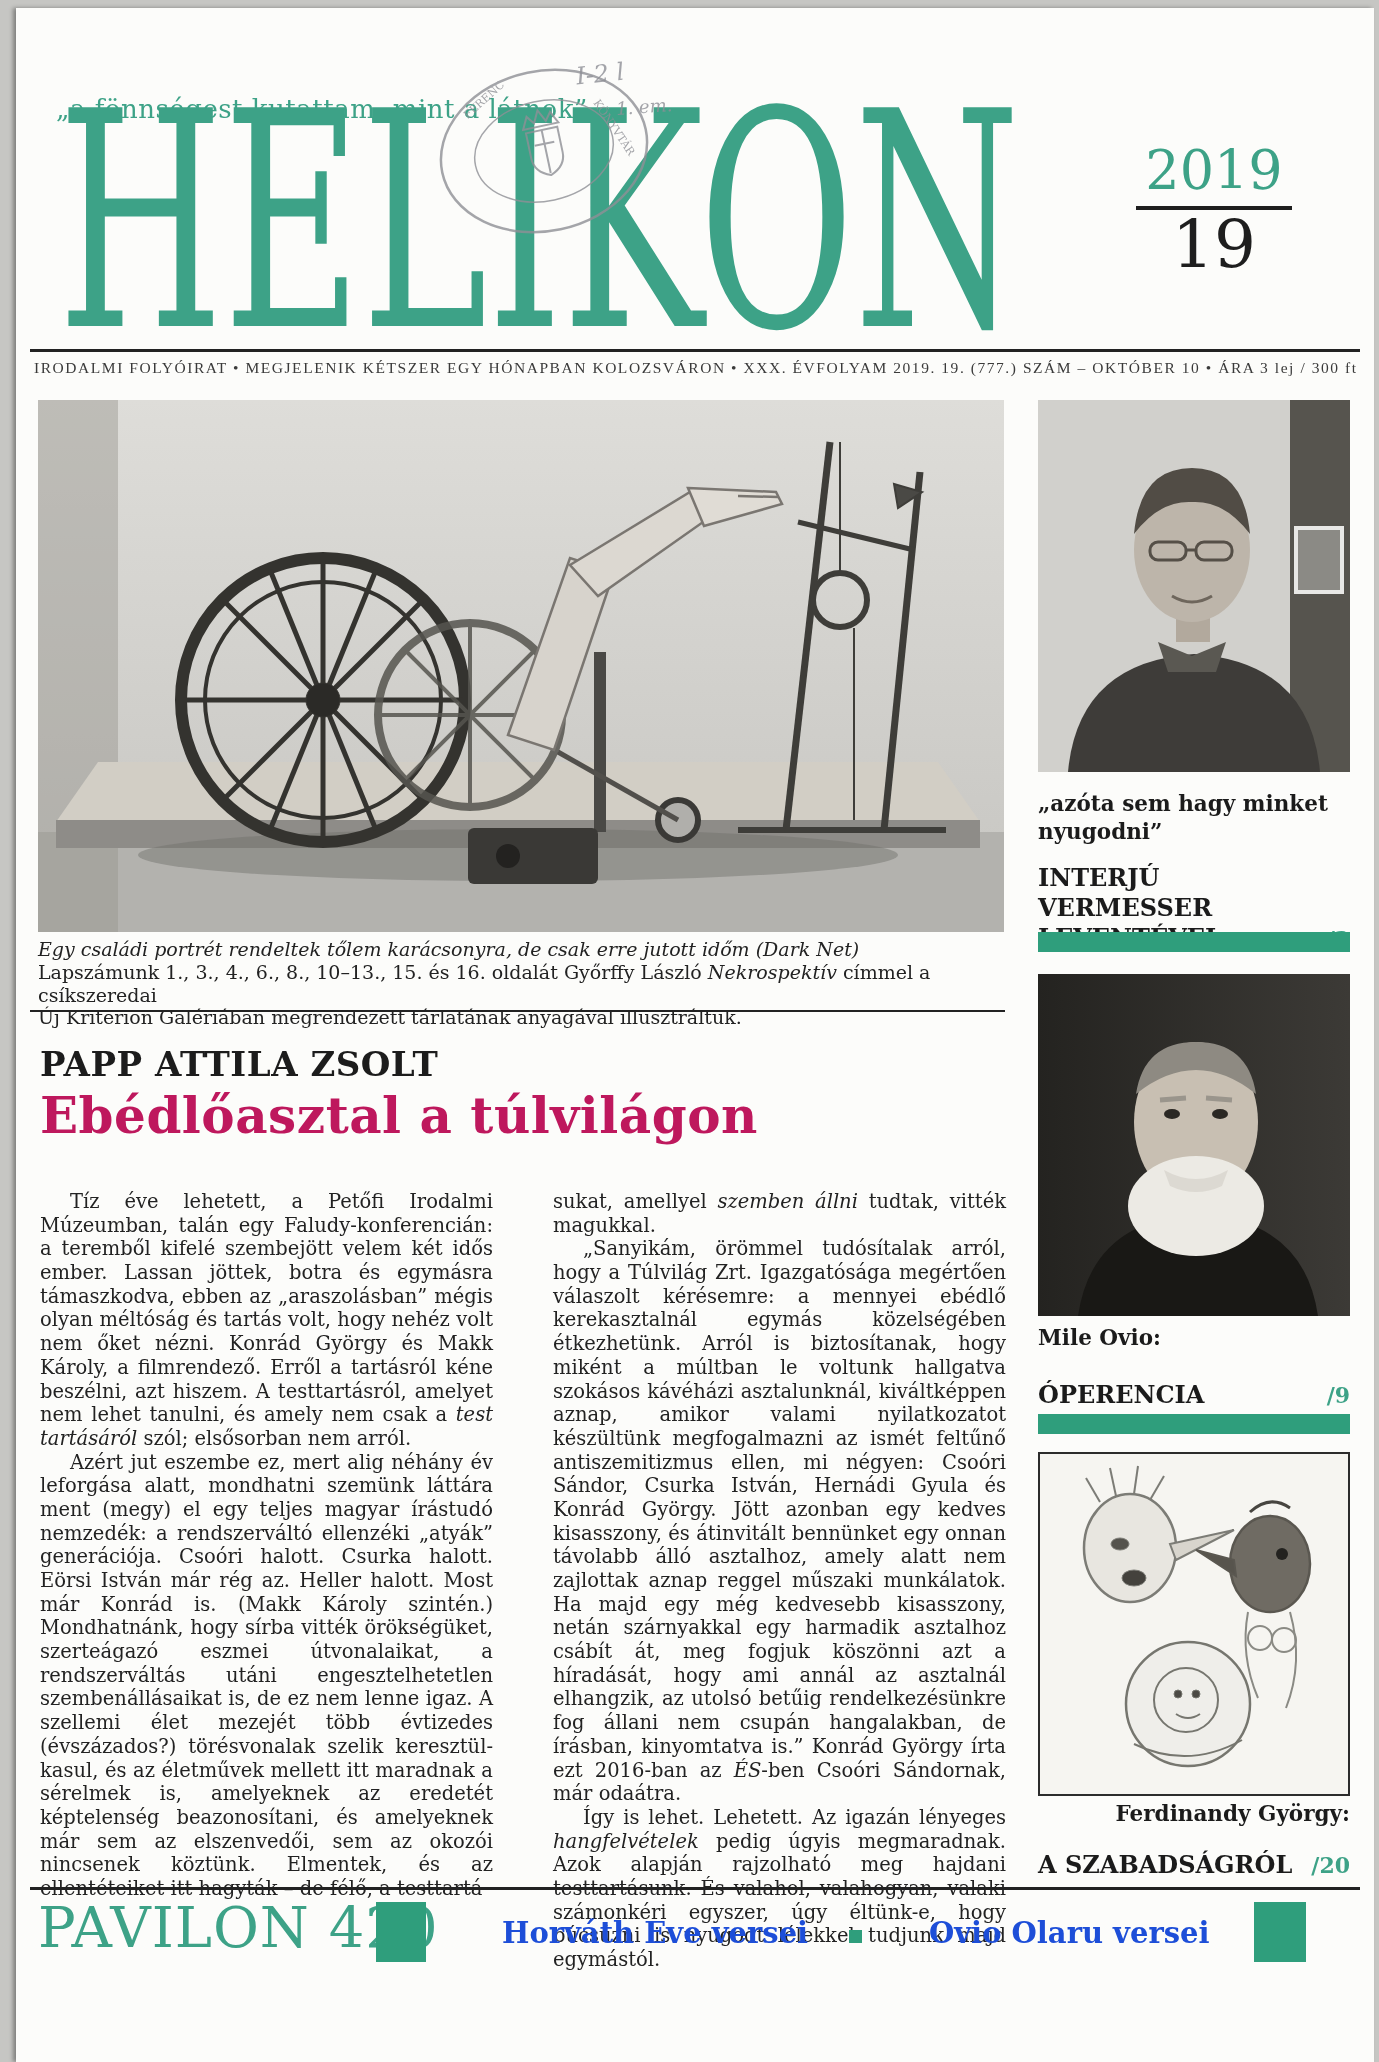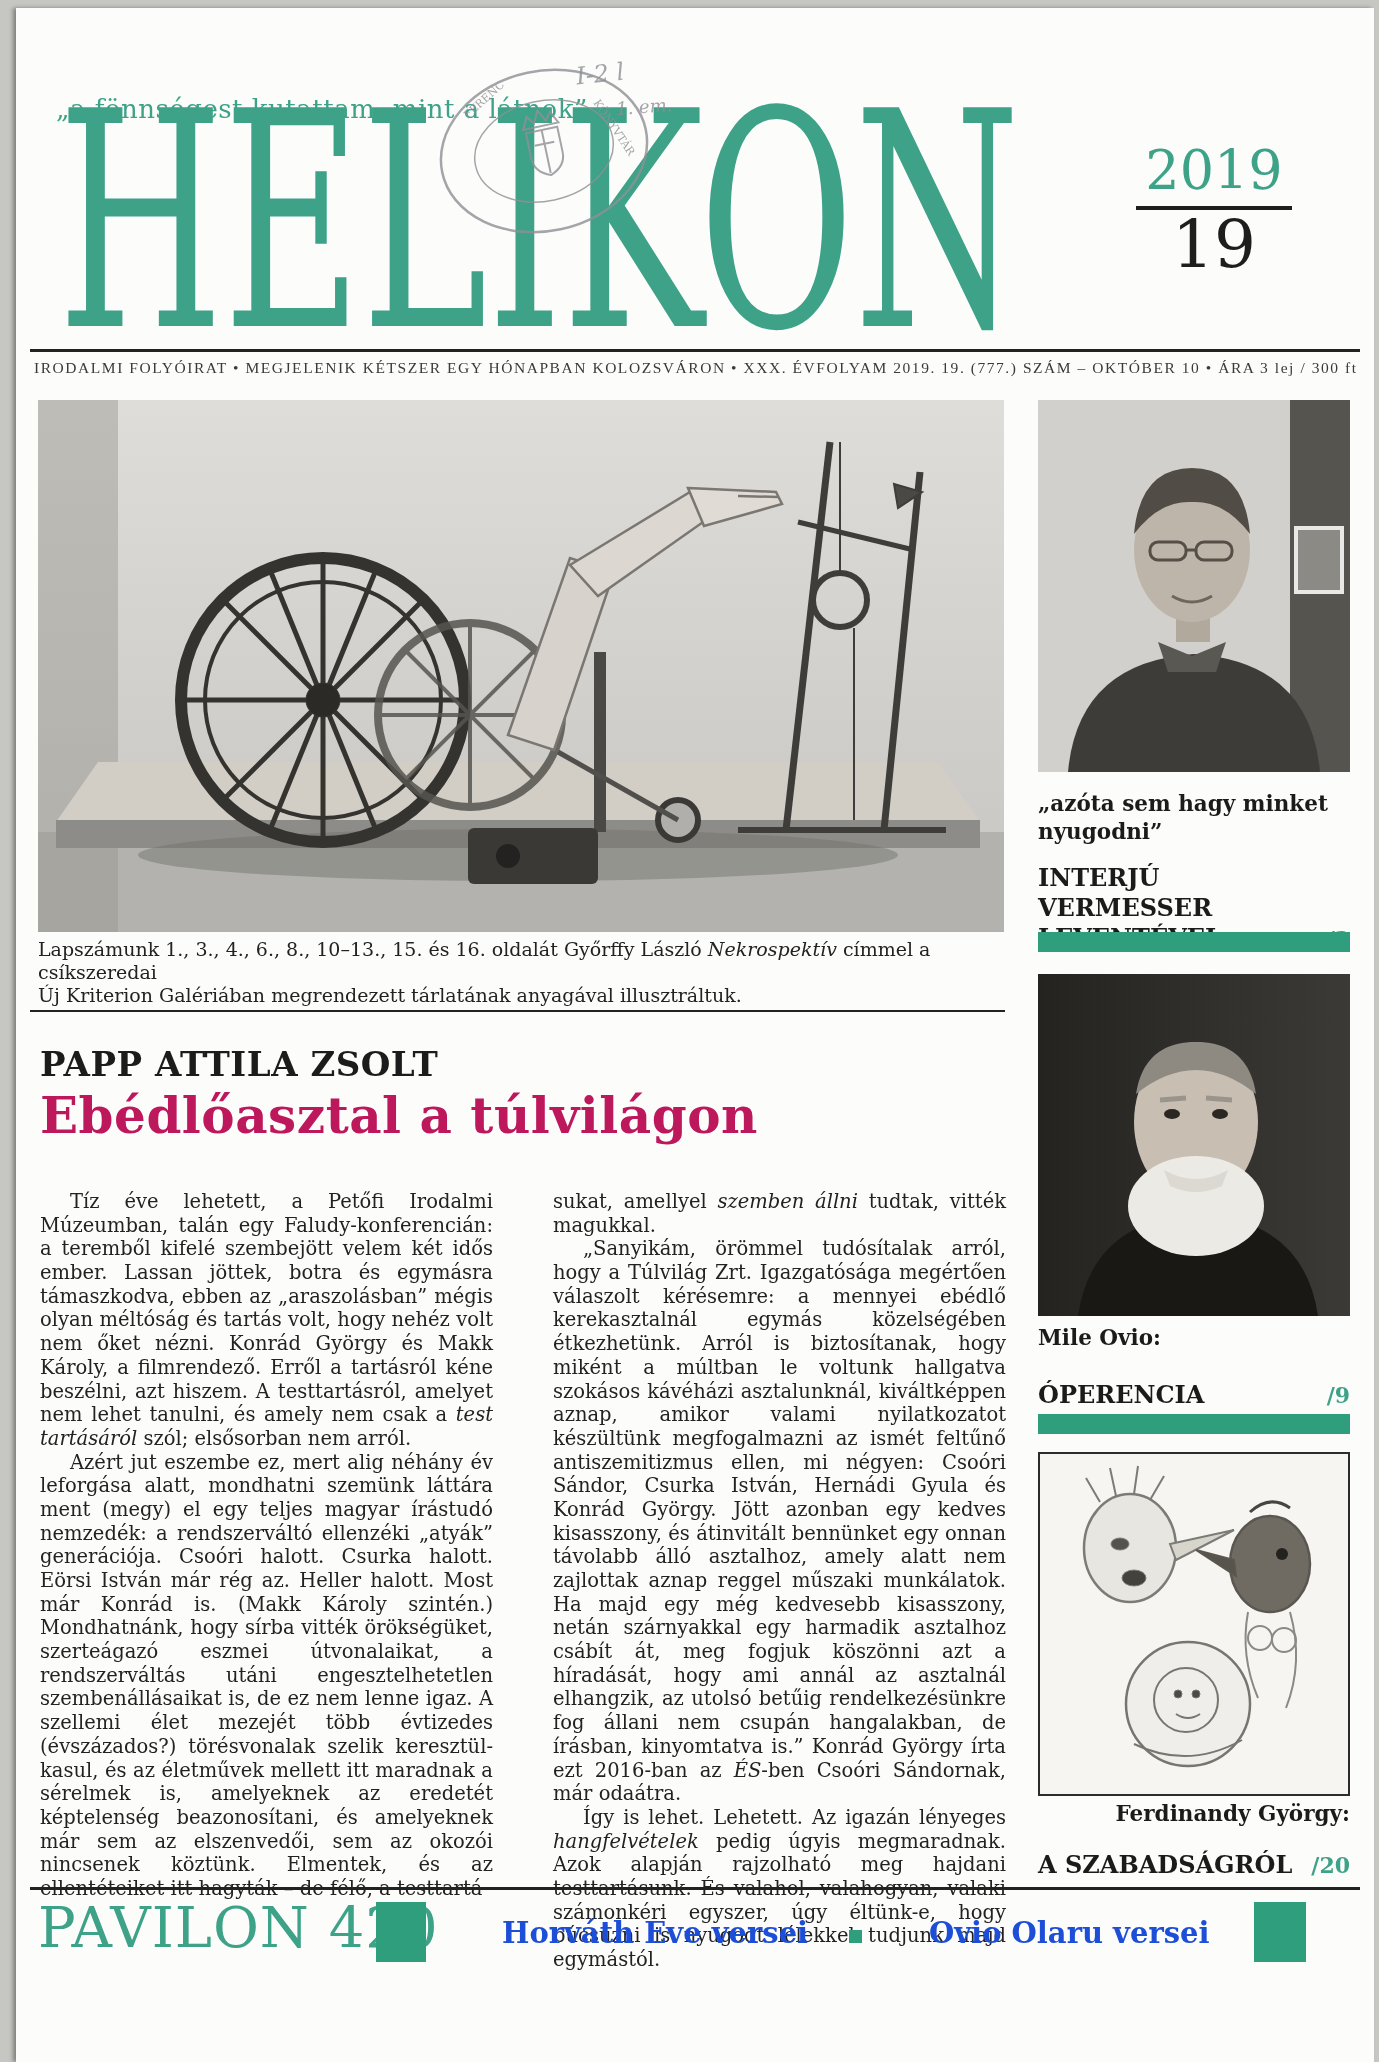--- a/index.html
+++ b/index.html
@@ -256,20 +256,21 @@
 
   <div class="abs side teaser3">
     <div class="kicker">Ferdinandy György:</div>
     <div class="t-row">
       <span>A SZABADSÁGRÓL</span>
       <span class="pg">/20</span>
     </div>
   </div>
 
   <div class="abs caption">
+    <div class="cap-it">Egy családi portrét rendeltek tőlem karácsonyra, de csak erre jutott időm (Dark Net)</div>
     <div>Lapszámunk 1., 3., 4., 6., 8., 10–13., 15. és 16. oldalát Győrffy László <i>Nekrospektív</i> címmel a csíkszeredai</div>
     <div>Új Kriterion Galériában megrendezett tárlatának anyagával illusztráltuk.</div>
   </div>
   <div class="abs rule rule-caption"></div>
 
   <div class="abs author">PAPP ATTILA ZSOLT</div>
   <div class="abs headline">Ebédlőasztal a túlvilágon</div>
   <div class="abs cols">
     <div class="col">
           <p class="">Tíz éve lehetett, a Petőfi Irodalmi Múzeumban, talán egy Faludy-konferencián: a teremből kifelé szembejött velem két idős ember. Lassan jöttek, botra és egymásra támaszkodva, ebben az „araszolásban” mégis olyan méltóság és tartás volt, hogy nehéz volt nem őket nézni. Konrád György és Makk Károly, a filmrendező. Erről a tartásról kéne beszélni, azt hiszem. A testtartásról, amelyet nem lehet tanulni, és amely nem csak a <i>test tartásáról</i> szól; elsősorban nem arról.</p>

